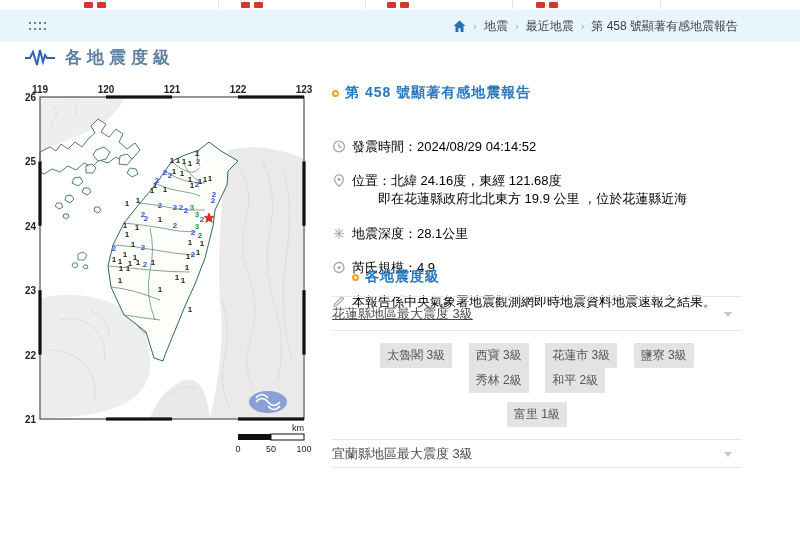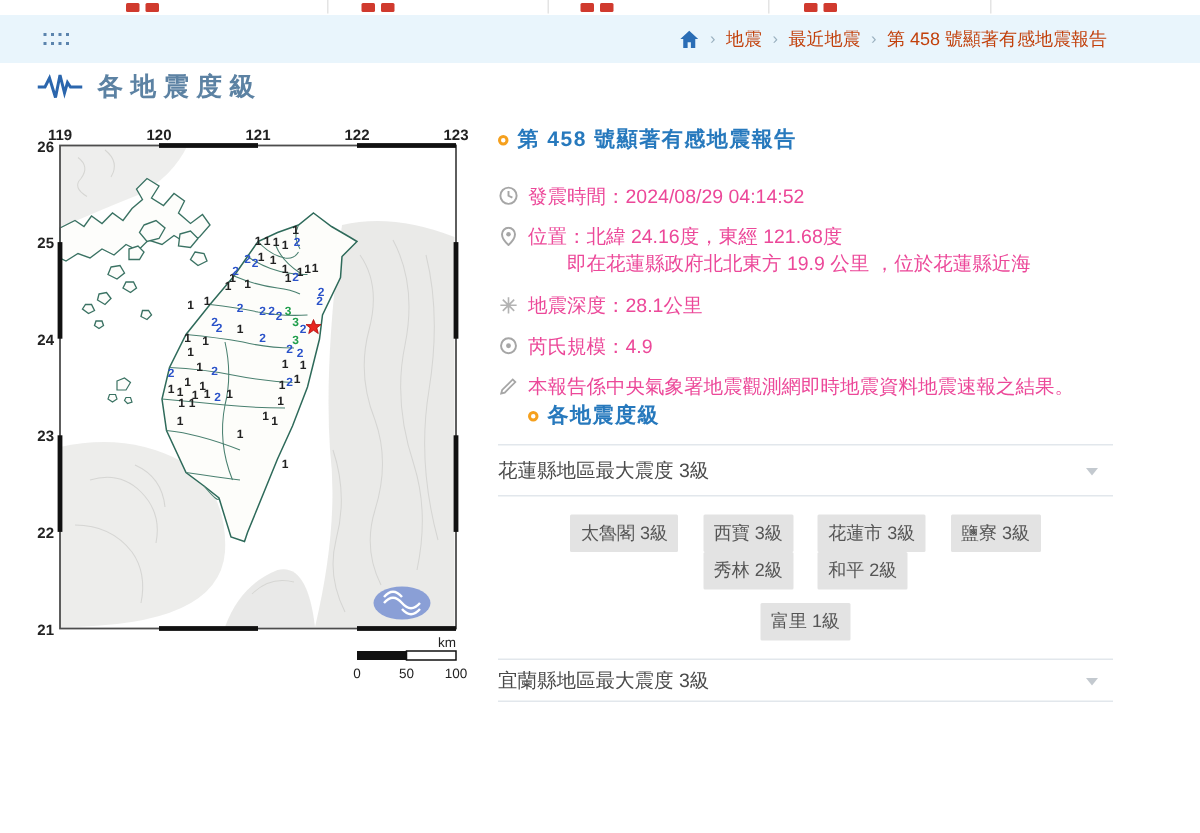--- a/index.html
+++ b/index.html
@@ -8,46 +8,46 @@
 
   
   .remnant { position:absolute; top:2px; height:6px; width:9px; background:#d03a2e; border-radius:1px; }
   .vsep { position:absolute; top:0; height:9px; width:1px; background:#e4e4e4; }
 
   
   #topbar { position:absolute; left:0; top:10px; width:800px; height:32px; background:#e9f5fc; }
   #apps-grid { position:absolute; left:28px; top:9px; width:18px; height:14px; }
   #breadcrumb { position:absolute; right:62px; top:0; height:32px; display:flex; align-items:center; font-size:12px; color:#5a5a5a; }
   #breadcrumb .sep { color:#9ab0bf; margin:0 7px; font-size:11px; }
-  #breadcrumb .crumb { color:#c2410c; }
+  #breadcrumb .crumb { color:#404040; }
 
   
   #title-row { position:absolute; left:25px; top:46px; display:flex; align-items:center; }
   #page-title { color:#5c82a3; font-size:17px; font-weight:bold; letter-spacing:5px; margin-left:10px; }
 
   
   #map-wrap { position:absolute; left:0; top:80px; width:330px; height:390px; }
   #mapsvg text { font-family:"Liberation Sans", sans-serif; }
   .axis-lab { font-size:10px; font-weight:bold; fill:#222; }
   .n1 { fill:#222; } .n2 { fill:#2a52c9; } .n3 { fill:#1f9e4b; }
   .npt { font-size:8px; font-weight:bold; }
   .scale-lab { font-size:9px; fill:#222; }
   .sec-title { position:absolute; display:flex; align-items:center; }
   .o-bullet { width:7px; height:7px; border:2px solid #f5a01e; border-radius:50%; margin-right:6px; flex:0 0 auto; }
   .sec-title span { color:#2779bd; font-size:14px; font-weight:bold; letter-spacing:1px; }
 
   #report-details { position:absolute; left:332px; top:122px; width:412px; }
-  .detail-row { display:flex; margin-bottom:9px; font-size:13px; color:#ec4899; line-height:1.4; }
+  .detail-row { display:flex; margin-bottom:9px; font-size:13px; color:#000000; line-height:1.4;margin-top:16px; }
   .detail-icon { flex:0 0 14px; margin-right:6px; margin-top:2px; }
   .d2 { padding-left:26px; }
 
   
   #accordion { position:absolute; left:332px; top:296px; width:410px; border-top:1px solid #e2e7ec; }
   .region-row { position:relative; display:flex; align-items:center; border-bottom:1px solid #e2e7ec; font-size:13px; color:#4a4a4a; cursor:pointer; }
-  .rr-head { height:34px; }
+  .rr-head { height:34px;text-decoration:underline; }
   .rr { height:28px; }
   .rr:last-child { border-bottom:1px solid #e2e7ec; }
   .caret { position:absolute; right:10px; top:50%; margin-top:-2px; width:0; height:0; border-left:4px solid transparent; border-right:4px solid transparent; border-top:5px solid #c3c9cf; }
   #badges { padding:12px 0 12px 12px; border-bottom:1px solid #e2e7ec;text-align:center; }
   .badge-row { margin-bottom:9px; }
   .badge-row:last-child { margin-bottom:0; }
   .badge { display:inline-block; background:#e3e3e3; color:#555; font-size:12px; padding:4px 7px; margin-right:12px; border-radius:1px; white-space:nowrap; }
 </style>
 </head>
 <body>

